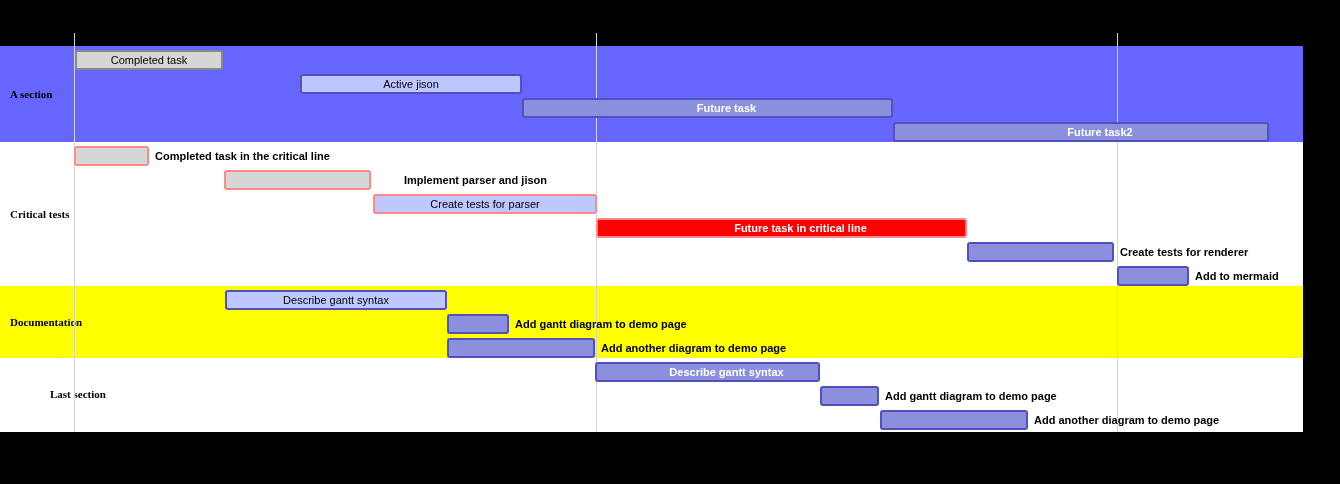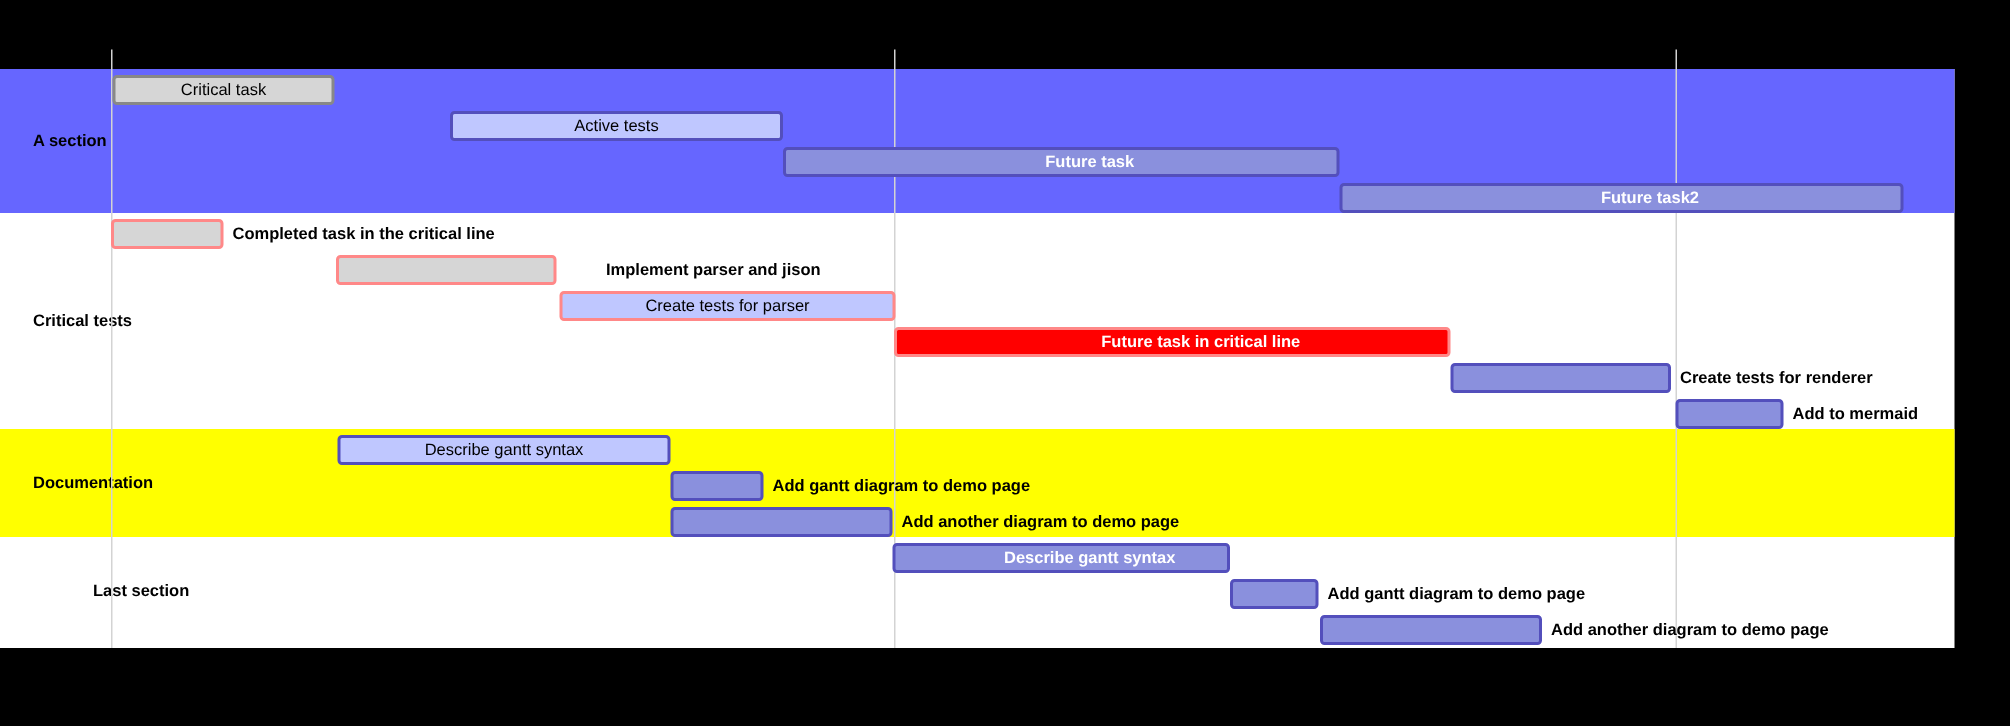--- a/index.html
+++ b/index.html
@@ -5,22 +5,22 @@
   html,body{margin:0;padding:0;}
   body{
     width:1340px;height:484px;position:relative;overflow:hidden;
     background:#000000;
     font-family:"Liberation Sans","DejaVu Sans",sans-serif;
   }
   #gantt-stage{position:absolute;left:0;top:0;width:1340px;height:484px;}
   .plot-bg{position:absolute;background:#ffffff;}
   .section-band{position:absolute;}
   .section-label{
-    position:absolute;left:22px;transform:translateY(-50%);
-    font-size:11px;font-weight:bold;color:#000000;white-space:nowrap;
+    position:absolute;left:10px;transform:translateY(-50%);
+    font-size:11px;font-weight:bold;color:#000000;white-space:nowrap;font-family:Liberation Serif, serif;
   }
   .grid-line{position:absolute;width:1px;background:#d3d3d3;}
   .task-bar{
     position:absolute;height:20px;box-sizing:border-box;
     border-radius:3px;border:2px solid;
     display:flex;align-items:center;justify-content:center;
     font-size:11px;overflow:visible;
   }
   .task-bar .bar-text{white-space:nowrap;line-height:1;}
   .text-white .bar-text{color:#ffffff;font-weight:bold;padding-left:38px;}
@@ -38,24 +38,24 @@
     <div class="section-band" style="left: 0px; top: 46px; width: 1303px; height: 96px; background: rgb(102, 102, 255);"></div>
     <div class="section-label" style="top: 94px;">A section</div>
     <div class="section-label" style="top: 214px;">Critical tests</div>
     <div class="section-band" style="left: 0px; top: 286px; width: 1303px; height: 72px; background: rgb(255, 255, 0);"></div>
     <div class="section-label" style="top: 322px; text-align: center;">Documentation</div>
     <div class="section-label" style="top: 394px; margin-left: 40px;">Last section</div>
     <div class="grid-line" style="left: 74px; top: 33px; height: 399px; background: rgb(211, 211, 211);"></div>
     <div class="grid-line" style="left: 595.5px; top: 33px; height: 399px; background: rgb(211, 211, 211);"></div>
     <div class="grid-line" style="left: 1116.5px; top: 33px; height: 399px; background: rgb(211, 211, 211);"></div>
     <div class="task-bar text-black" style="left: 75px; top: 50px; width: 148px; background: rgb(214, 214, 214); border-color: rgb(136, 136, 136);">
-      <span class="bar-text">Critical task</span>
+      <span class="bar-text">Completed task</span>
     </div>
     <div class="task-bar text-black" style="left: 300px; top: 74px; width: 222px; background: rgb(191, 199, 255); border-color: rgb(83, 79, 188);">
-      <span class="bar-text">Active tests</span>
+      <span class="bar-text">Active jison</span>
     </div>
     <div class="task-bar text-white" style="left: 522px; top: 98px; width: 371px; background: rgb(138, 144, 221); border-color: rgb(83, 79, 188);">
       <span class="bar-text">Future task</span>
     </div>
     <div class="task-bar text-white" style="left: 893px; top: 122px; width: 376px; background: rgb(138, 144, 221); border-color: rgb(83, 79, 188);">
       <span class="bar-text">Future task2</span>
     </div>
     <div class="task-bar text-black" style="left: 74px; top: 146px; width: 75px; background: rgb(214, 214, 214); border-color: rgb(255, 136, 136);"></div>
     <div class="outside-label" style="left: 155px; top: 146px;">Completed task in the critical line</div>
     <div class="task-bar text-black" style="left: 224px; top: 170px; width: 147px; background: rgb(214, 214, 214); border-color: rgb(255, 136, 136);"></div>

